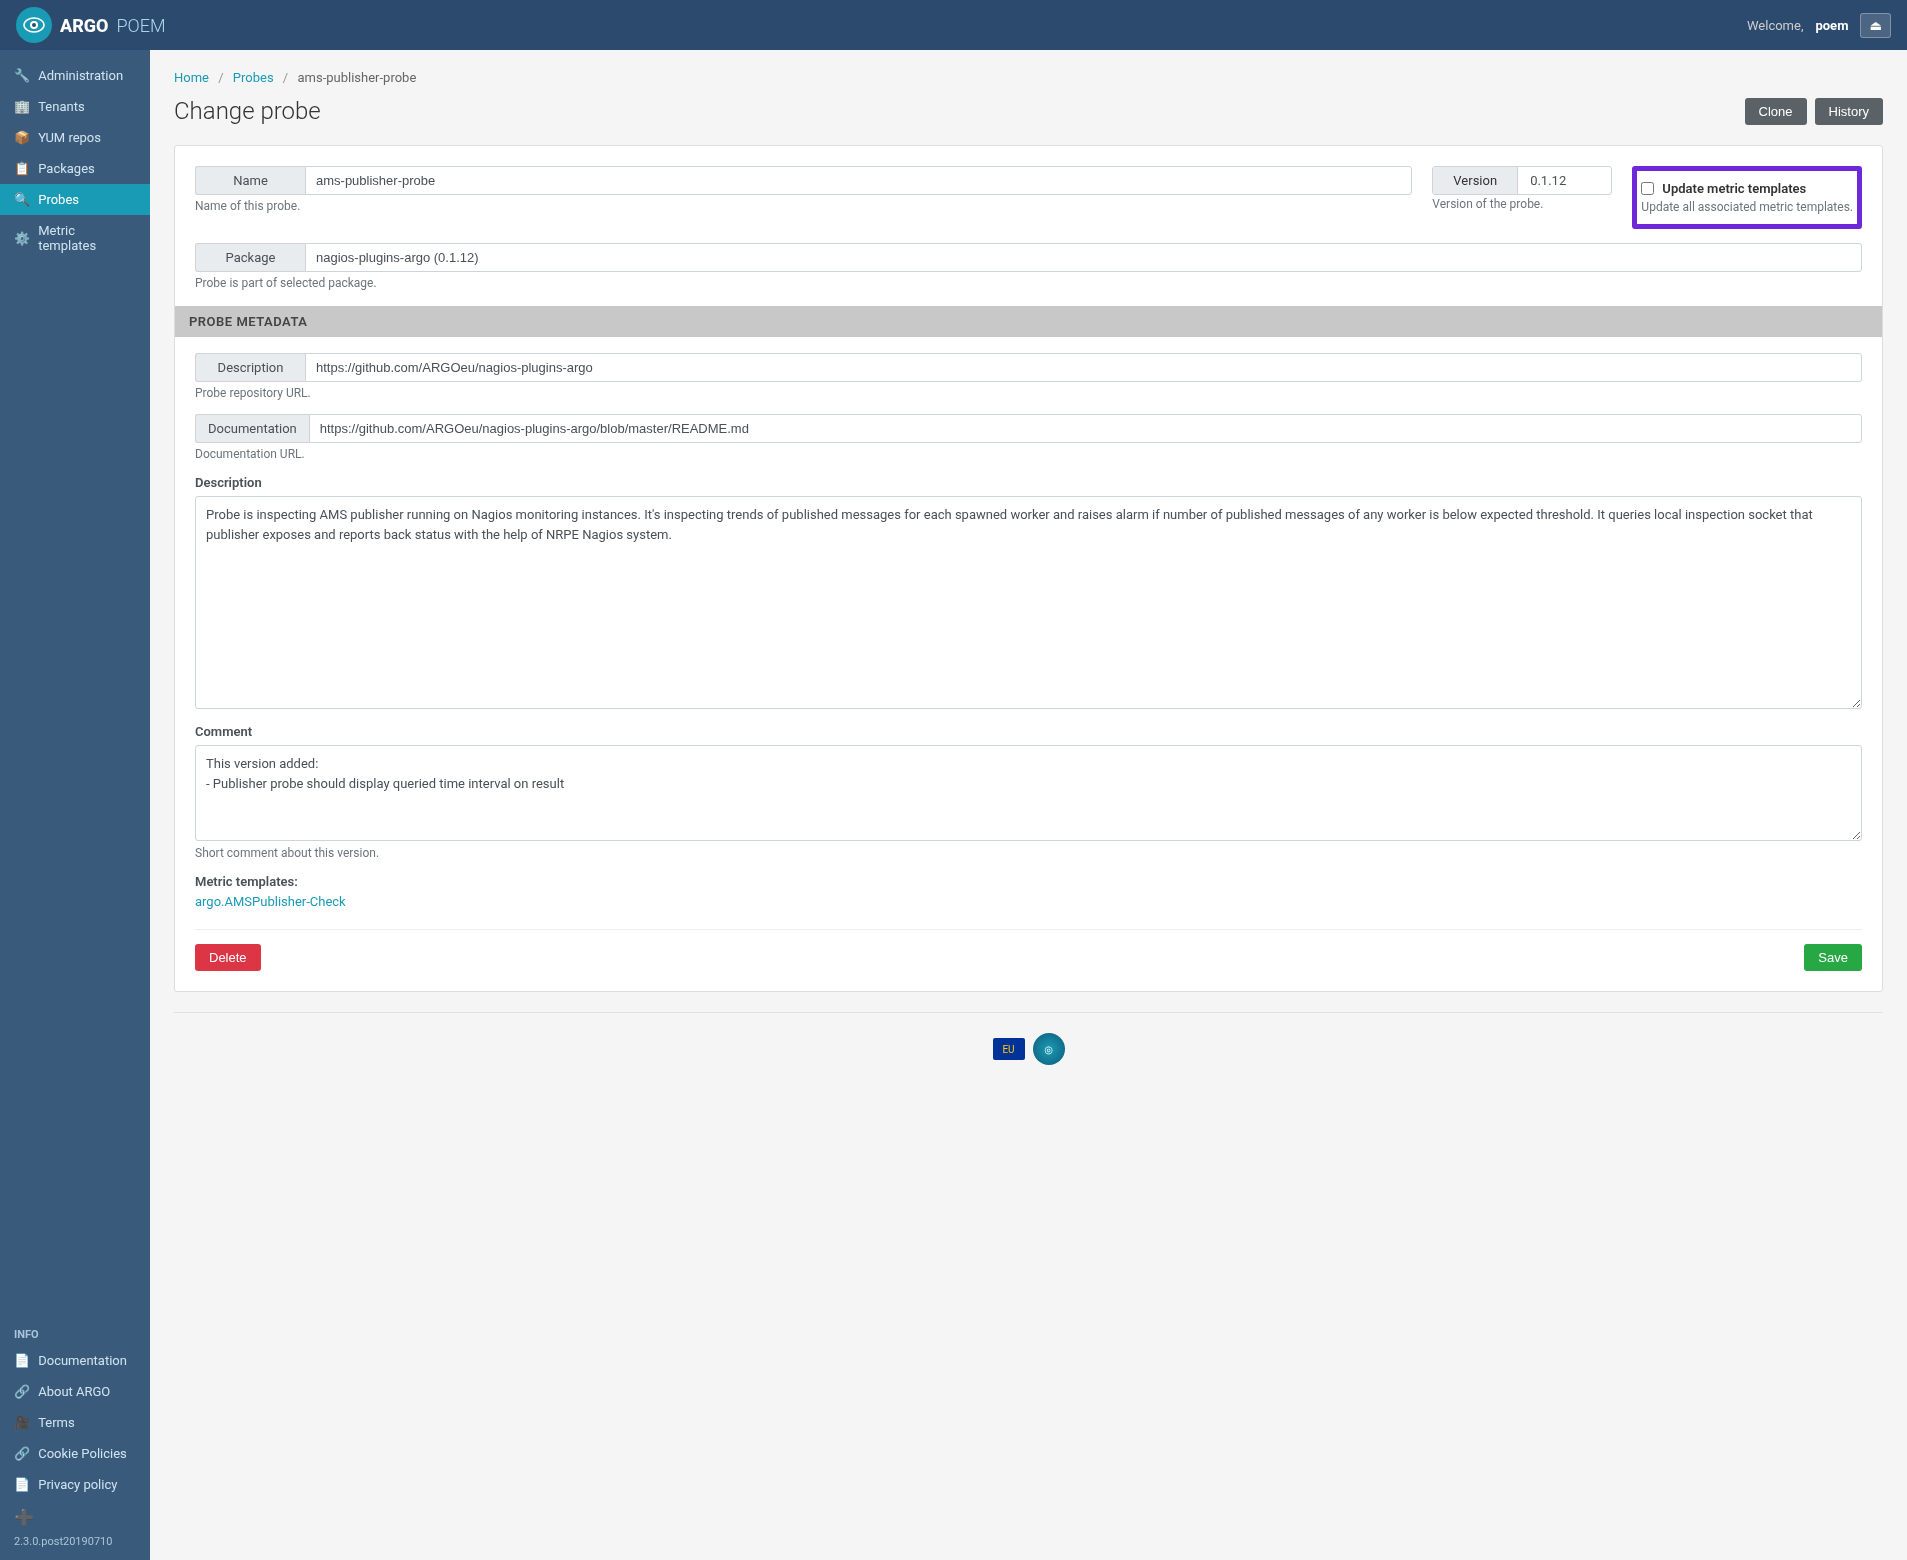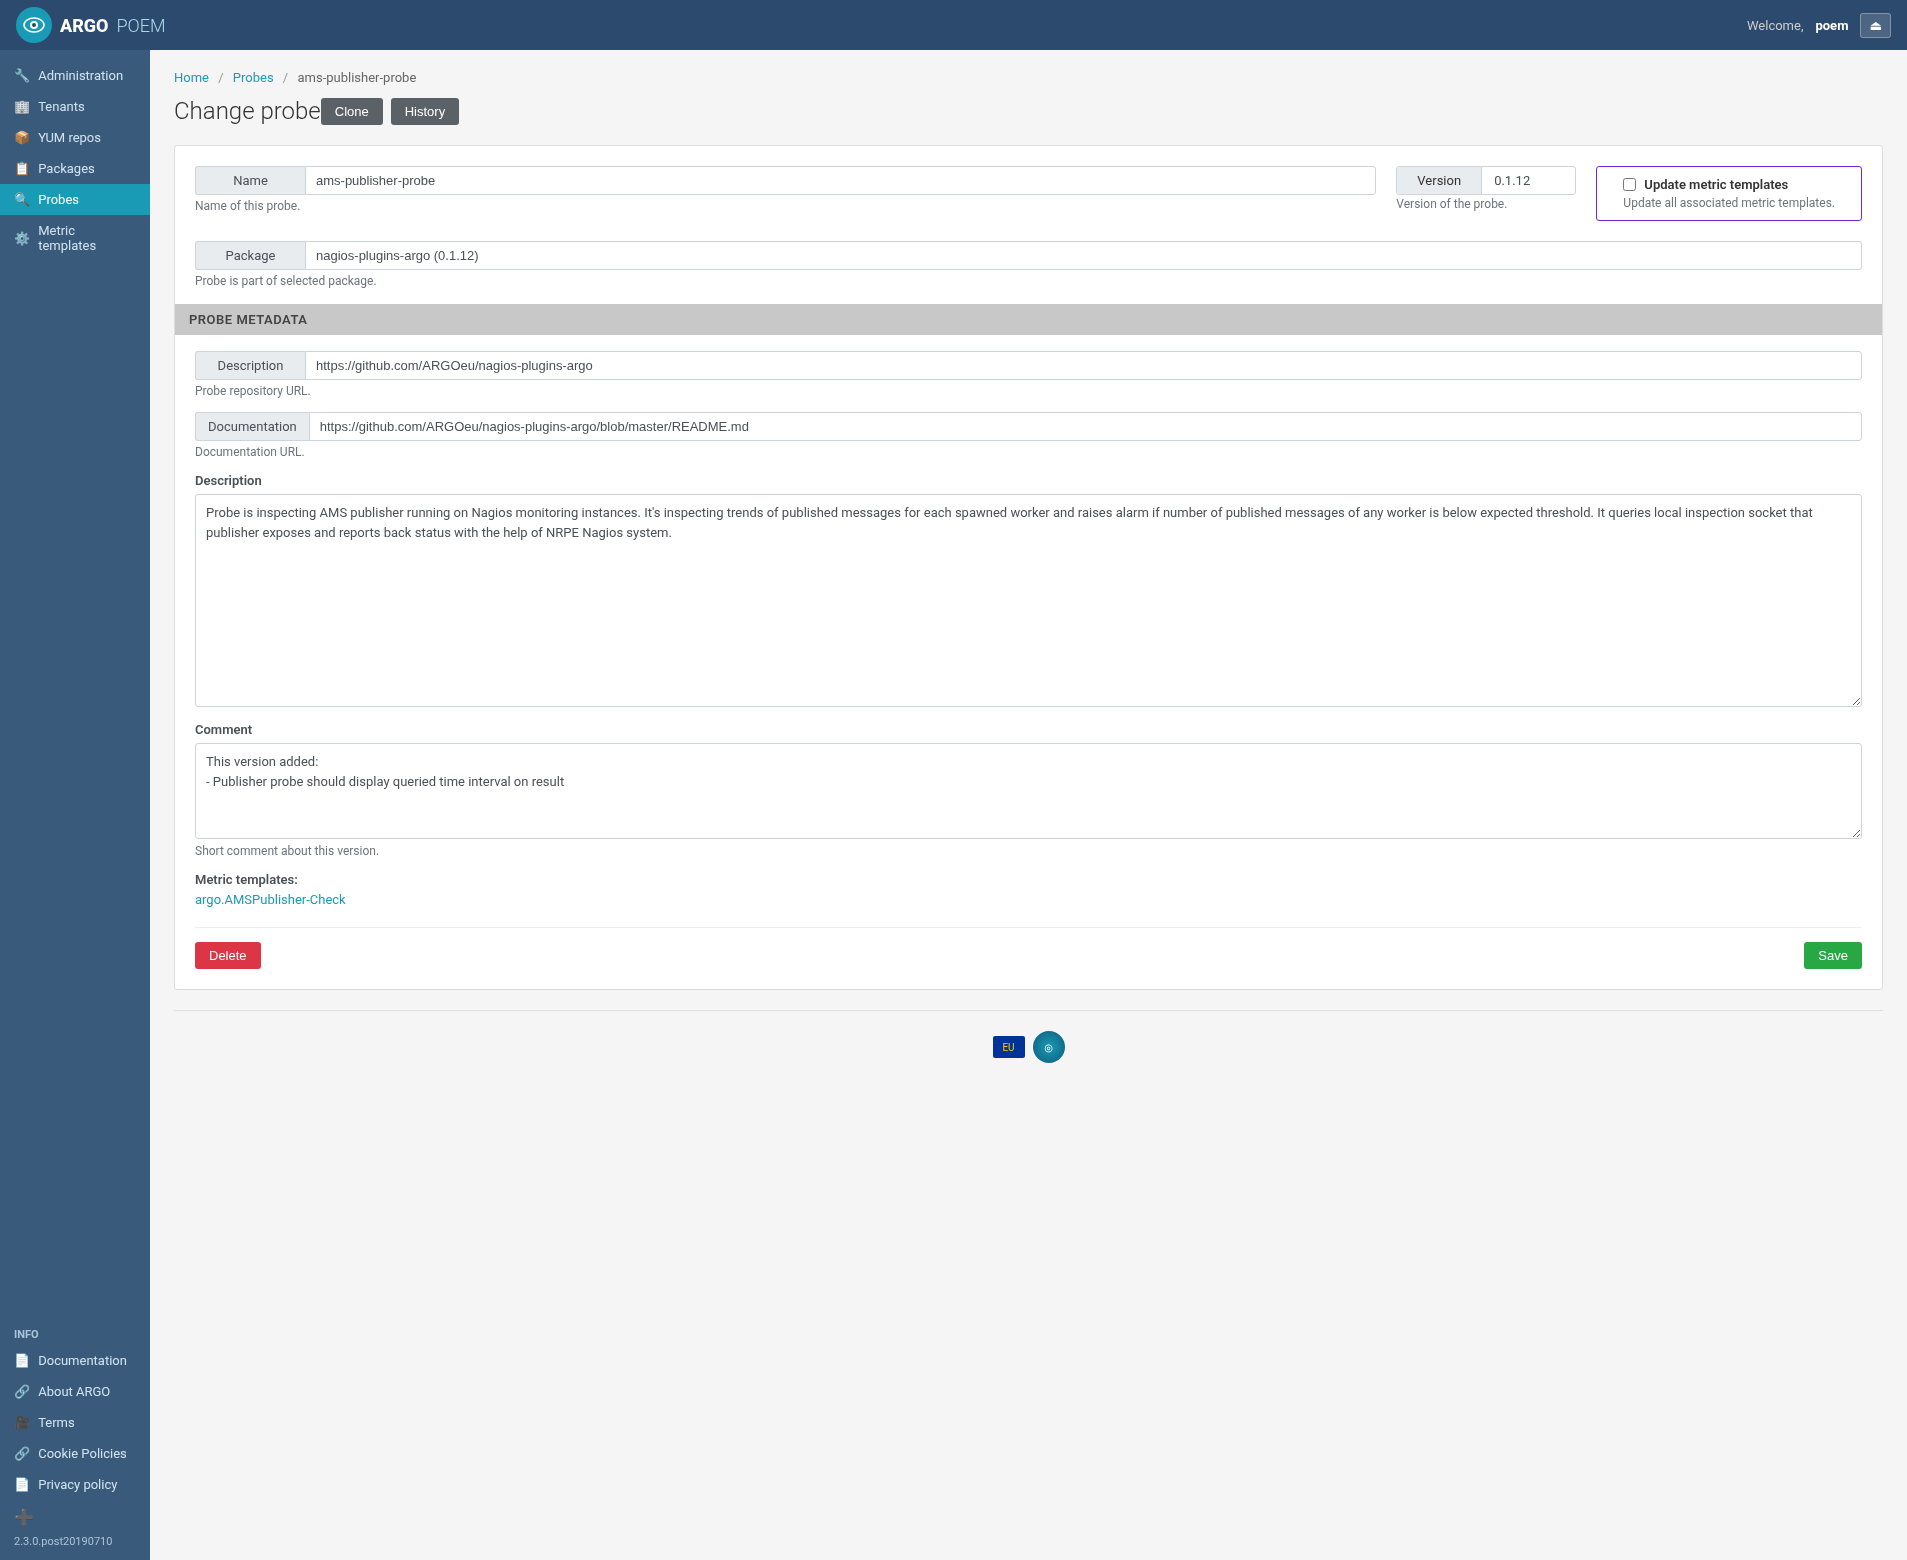--- a/index.html
+++ b/index.html
@@ -115,21 +115,23 @@
       margin-bottom: 12px;
       color: #666;
     }
     .breadcrumb a { color: #1a9bb5; text-decoration: none; }
     .breadcrumb-sep { margin: 0 6px; color: #999; }
 
     
     .page-header {
       display: flex;
       align-items: center;
+      justify-content: space-between;
       margin-bottom: 20px;
+      gap: 17px;
     }
     .page-title {
       font-size: 24px;
       font-weight: 300;
       color: #333;
     }
     .header-buttons { display: flex; gap: 8px; }
     .btn-secondary {
       background: #5a6268;
       color: white;
@@ -218,23 +220,23 @@
       color: #495057;
     }
     .version-help {
       font-size: 12px;
       color: #6c757d;
       margin-top: 2px;
     }
 
     
     .checkbox-area {
-      border: 1px solid #6d28d9;
-      border-radius: 3px;
-      padding: 10px 26px;
+      border: 5px solid #6d28d9;
+      border-radius: 3px;
+      padding: 10px 4px;
     }
     .checkbox-label {
       display: flex;
       align-items: center;
       gap: 8px;
       font-size: 13px;
       font-weight: 600;
     }
     .checkbox-help {
       font-size: 12px;

